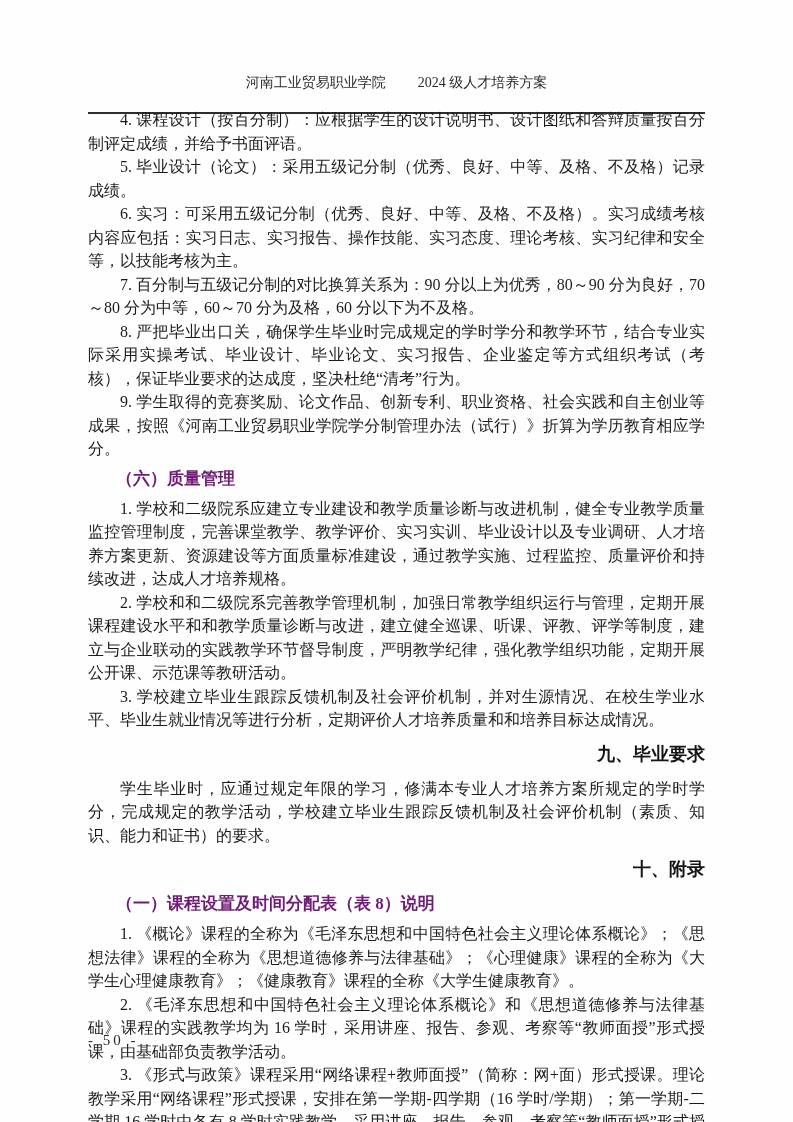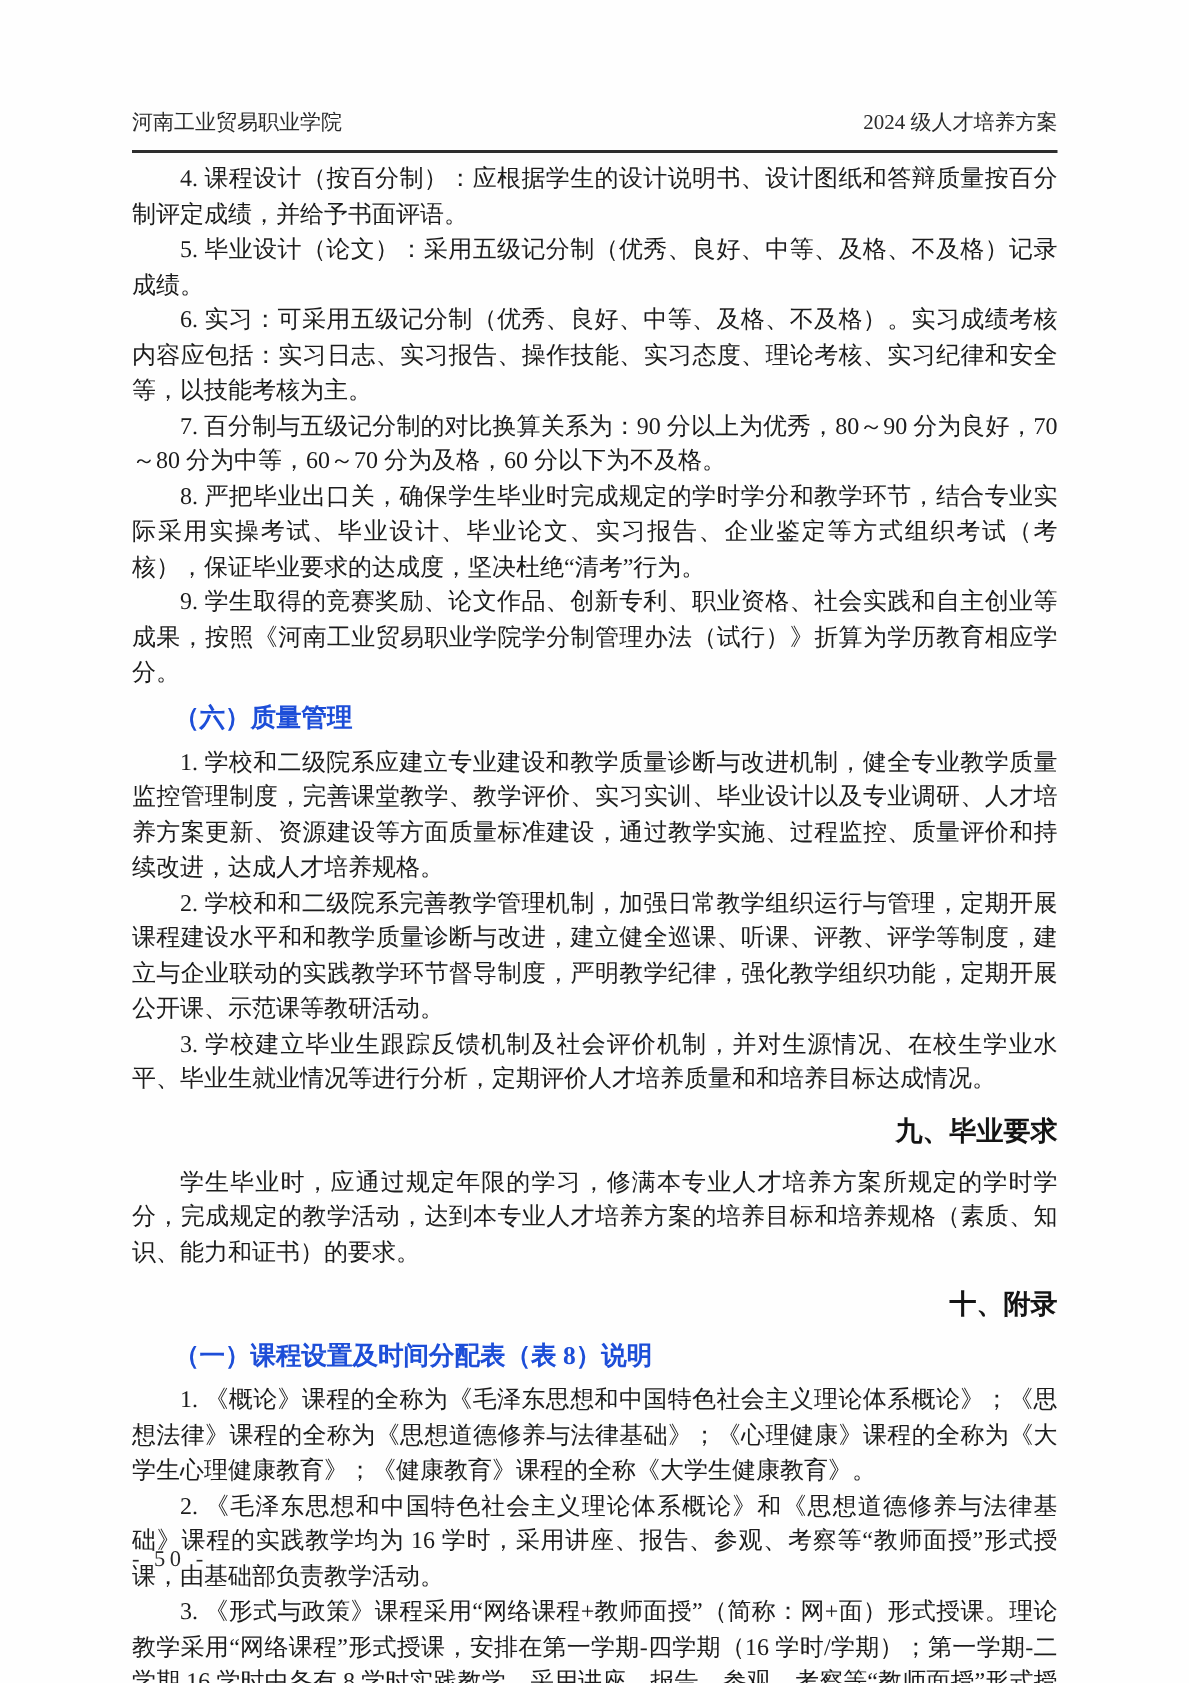--- a/index.html
+++ b/index.html
@@ -11,26 +11,26 @@
     overflow: hidden;
     font-family: "Liberation Serif", "DejaVu Serif", serif;
     color: #1e1e1e;
   }
   .page-header {
     position: absolute;
     left: 88px;
     top: 74px;
     width: 617px;
     display: flex;
-    justify-content: space-between;
+    justify-content: center;
     align-items: flex-end;
     font-size: 14px;
     line-height: 18px;
     color: #2a2a2a;
-    padding-bottom: 8px;
+    padding-bottom: 20px;
     border-bottom: 2px solid #2e2e2e;
     gap: 32px;
   }
   .doc-body {
     position: absolute;
     left: 88px;
     top: 108px;
     width: 617px;
     font-size: 16px;
     line-height: 23.5px;
@@ -50,21 +50,21 @@
     text-align: right;
     color: #141414;
   }
   .doc-body h3.sub {
     font-size: 17px;
     font-weight: bold;
     line-height: 24px;
     margin: 6px 0;
     padding-left: 28px;
     text-align: left;
-    color: #1d4ed8;
+    color: #701a75;
   }
   .page-footer {
     position: absolute;
     left: 88px;
     top: 1032px;
     font-size: 15px;
     letter-spacing: 3px;
     color: #2a2a2a;
   }
 </style>
@@ -82,21 +82,21 @@
       <p class="para">5. 毕业设计（论文）：采用五级记分制（优秀、良好、中等、及格、不及格）记录成绩。</p>
       <p class="para">6. 实习：可采用五级记分制（优秀、良好、中等、及格、不及格）。实习成绩考核内容应包括：实习日志、实习报告、操作技能、实习态度、理论考核、实习纪律和安全等，以技能考核为主。</p>
       <p class="para">7. 百分制与五级记分制的对比换算关系为：90 分以上为优秀，80～90 分为良好，70～80 分为中等，60～70 分为及格，60 分以下为不及格。</p>
       <p class="para">8. 严把毕业出口关，确保学生毕业时完成规定的学时学分和教学环节，结合专业实际采用实操考试、毕业设计、毕业论文、实习报告、企业鉴定等方式组织考试（考核），保证毕业要求的达成度，坚决杜绝“清考”行为。</p>
       <p class="para">9. 学生取得的竞赛奖励、论文作品、创新专利、职业资格、社会实践和自主创业等成果，按照《河南工业贸易职业学院学分制管理办法（试行）》折算为学历教育相应学分。</p>
       <h3 class="sub">（六）质量管理</h3>
       <p class="para">1. 学校和二级院系应建立专业建设和教学质量诊断与改进机制，健全专业教学质量监控管理制度，完善课堂教学、教学评价、实习实训、毕业设计以及专业调研、人才培养方案更新、资源建设等方面质量标准建设，通过教学实施、过程监控、质量评价和持续改进，达成人才培养规格。</p>
       <p class="para">2. 学校和和二级院系完善教学管理机制，加强日常教学组织运行与管理，定期开展课程建设水平和和教学质量诊断与改进，建立健全巡课、听课、评教、评学等制度，建立与企业联动的实践教学环节督导制度，严明教学纪律，强化教学组织功能，定期开展公开课、示范课等教研活动。</p>
       <p class="para">3. 学校建立毕业生跟踪反馈机制及社会评价机制，并对生源情况、在校生学业水平、毕业生就业情况等进行分析，定期评价人才培养质量和和培养目标达成情况。</p>
       <h2 class="sec">九、毕业要求</h2>
-      <p class="para">学生毕业时，应通过规定年限的学习，修满本专业人才培养方案所规定的学时学分，完成规定的教学活动，达到本专业人才培养方案的培养目标和培养规格（素质、知识、能力和证书）的要求。</p>
+      <p class="para">学生毕业时，应通过规定年限的学习，修满本专业人才培养方案所规定的学时学分，完成规定的教学活动，学校建立毕业生跟踪反馈机制及社会评价机制（素质、知识、能力和证书）的要求。</p>
       <h2 class="sec">十、附录</h2>
       <h3 class="sub">（一）课程设置及时间分配表（表 8）说明</h3>
       <p class="para">1. 《概论》课程的全称为《毛泽东思想和中国特色社会主义理论体系概论》；《思想法律》课程的全称为《思想道德修养与法律基础》；《心理健康》课程的全称为《大学生心理健康教育》；《健康教育》课程的全称《大学生健康教育》。</p>
       <p class="para">2. 《毛泽东思想和中国特色社会主义理论体系概论》和《思想道德修养与法律基础》课程的实践教学均为 16 学时，采用讲座、报告、参观、考察等“教师面授”形式授课，由基础部负责教学活动。</p>
       <p class="para">3. 《形式与政策》课程采用“网络课程+教师面授”（简称：网+面）形式授课。理论教学采用“网络课程”形式授课，安排在第一学期-四学期（16 学时/学期）；第一学期-二学期 16 学时中各有 8 学时实践教学，采用讲座、报告、参观、考察等“教师面授”形式授课，由基础部负责教学活动。</p>
     </div>
 
   <div class="page-footer">- 50 -</div>
 </div>
 

